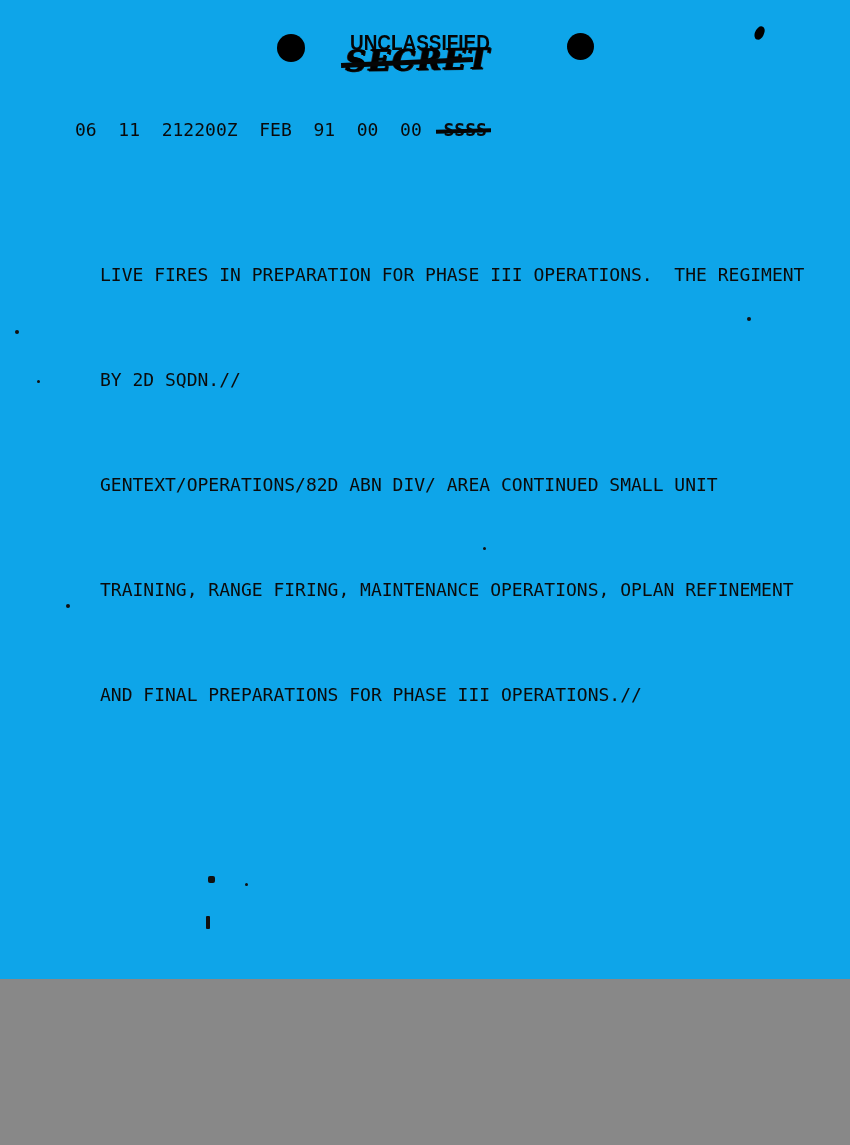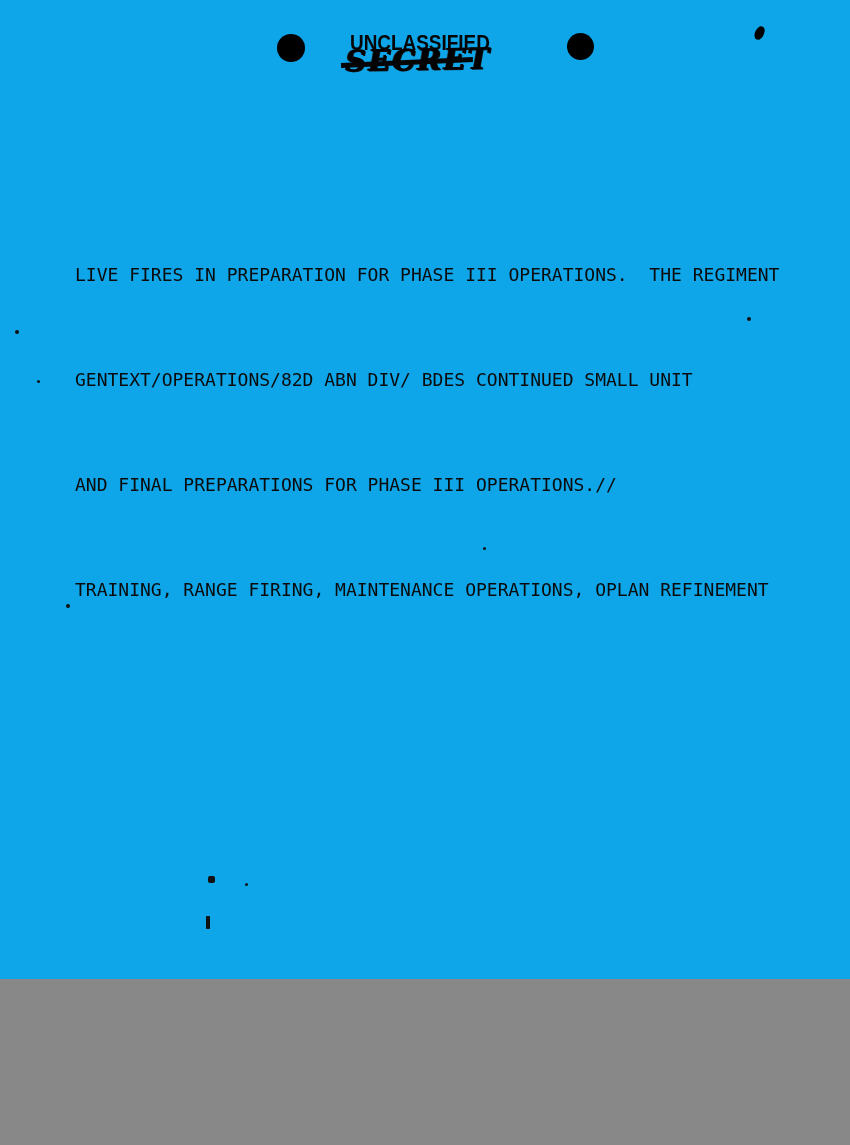--- a/index.html
+++ b/index.html
@@ -53,21 +53,21 @@
   .redacted::after{
     content:"";position:absolute;left:-7px;right:-5px;top:45%;
     height:4px;background:#050505;transform:rotate(-1.5deg);
   }
   
   .body-text{
     position:absolute;left:75px;top:187px;
     font-size:18px;line-height:35px;
     white-space:pre;color:#0b0b0b;
   }
-  .body-text .line{height:35px;}
+  .body-text .line{height:35px;margin-left:25px;}
   
   .secret-bottom{
     position:absolute;left:356px;top:1018px;
     font-family:"DejaVu Serif", serif;
     font-weight:bold;font-style:italic;
     font-size:37px;letter-spacing:0px;
     transform:scaleX(0.82);transform-origin:left top;
     color:#050505;white-space:pre;
   }
   .strike-bottom{left:352px;top:1040px;width:132px;height:5px;transform:rotate(-2deg);}
@@ -87,26 +87,28 @@
 <div class="page">
 
   <div class="punch left"></div>
   <div class="punch right"></div>
 
   <div class="uncl-top">UNCLASSIFIED</div>
   <div class="secret-top">SECRET</div>
   <div class="strike-bar strike-top"></div>
   <div class="ink-blob"></div>
 
+  <div class="date-line"><span>06  11  212200Z  FEB  91  00  00  </span><span class="redacted">SSSS</span></div>
 
   <div class="body-text">
     <div class="line">LIVE FIRES IN PREPARATION FOR PHASE III OPERATIONS.  THE REGIMENT</div>
-    <div class="line">GENTEXT/OPERATIONS/82D ABN DIV/ BDES CONTINUED SMALL UNIT</div>
+    <div class="line">BY 2D SQDN.//</div>
+    <div class="line">GENTEXT/OPERATIONS/82D ABN DIV/ AREA CONTINUED SMALL UNIT</div>
+    <div class="line">TRAINING, RANGE FIRING, MAINTENANCE OPERATIONS, OPLAN REFINEMENT</div>
     <div class="line">AND FINAL PREPARATIONS FOR PHASE III OPERATIONS.//</div>
-    <div class="line">TRAINING, RANGE FIRING, MAINTENANCE OPERATIONS, OPLAN REFINEMENT</div>
     
     
     
     
     
     
     
     
   </div>
 

